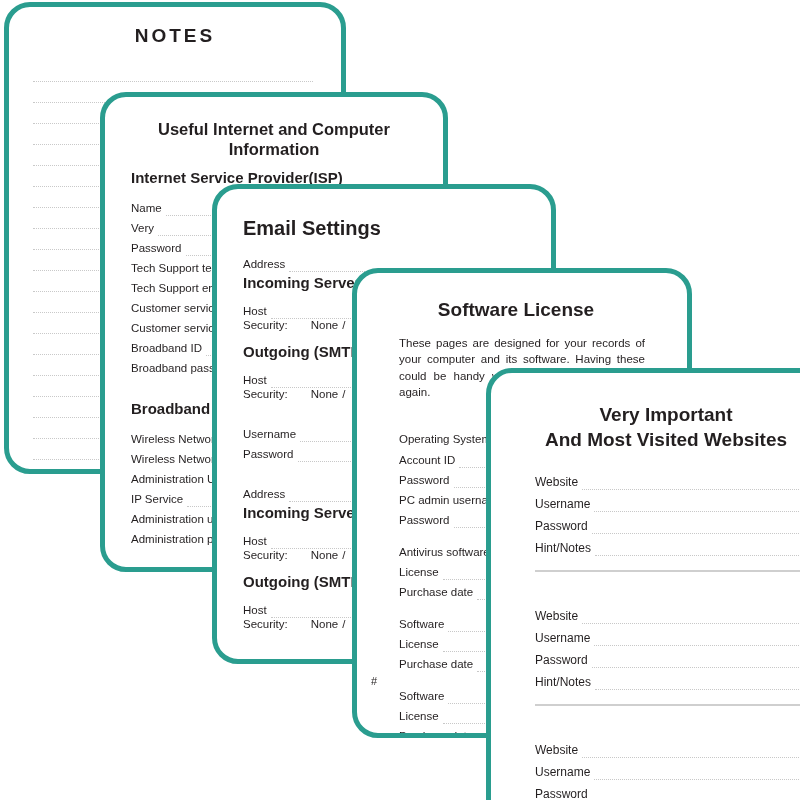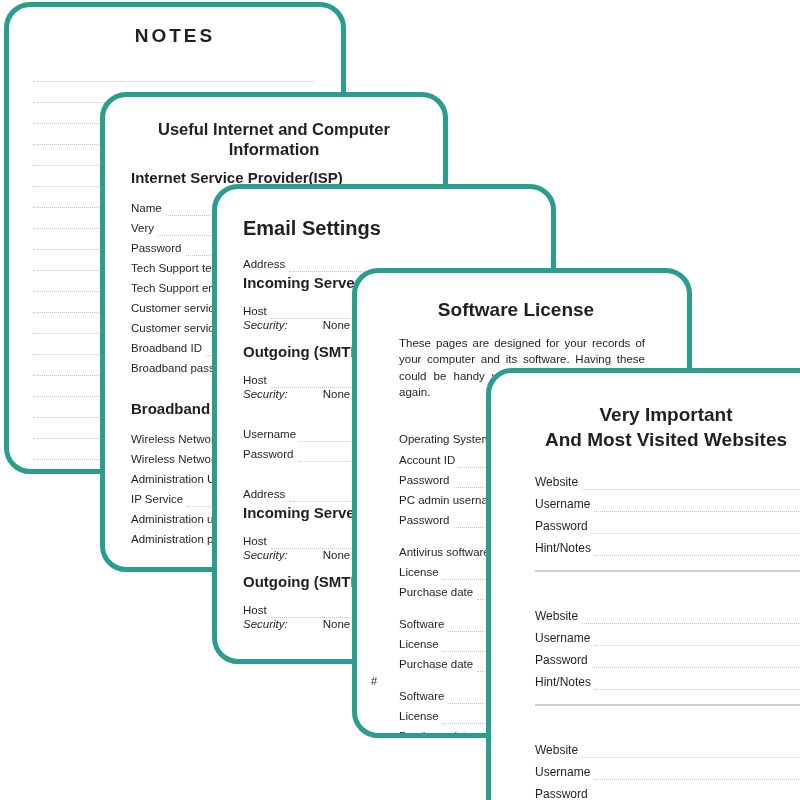--- a/index.html
+++ b/index.html
@@ -99,21 +99,21 @@
   .spacer-sm { height: 12px; }
   .spacer-md { height: 20px; }
 
   .secline {
     display: flex;
     align-items: baseline;
     font-size: 11.5px;
     height: 22px;
     white-space: nowrap;
   }
-  .secline .lbl { margin-right: 14px; font-style: italic; }
+  .secline .lbl { margin-right: 2px; }
   .secline .opt { margin-right: 4px; padding-left: 21px; }
   .secline .sep { margin-right: 12px; color:#231f20; }
 
   
   #card-email {
     left: 212px; top: 184px;
     width: 344px; height: 480px;
   }
   .email-title {
     font-size: 20px;

